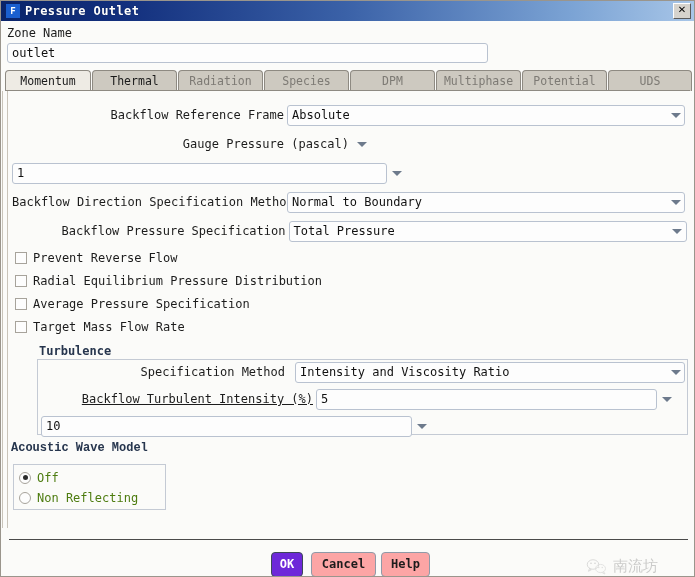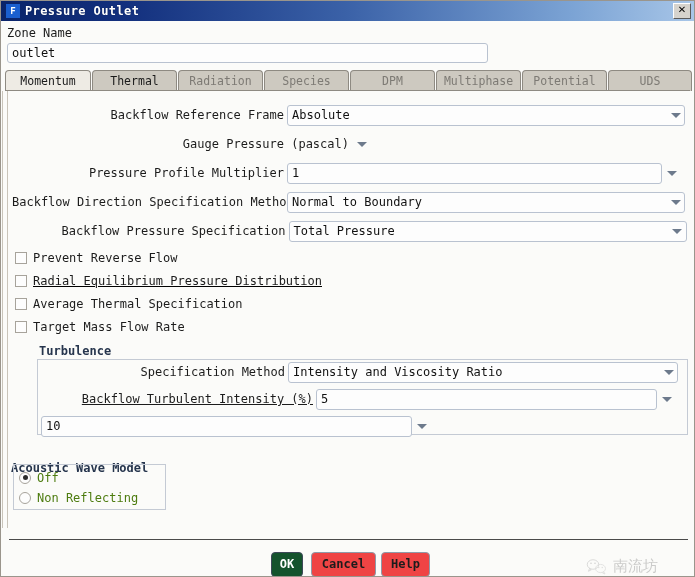--- a/index.html
+++ b/index.html
@@ -324,26 +324,26 @@
     font-family: "DejaVu Sans Mono", "Liberation Mono", monospace;
     font-size: 12px;
     font-weight: bold;
     border-radius: 4px;
     cursor: pointer;
     line-height: 23px;
     text-align: center;
     padding: 0;
   }
   .btn-ok {
-    background: #14532d;
+    background: #6d28d9;
     color: #ffffff;
     border: 1px solid #3d4858;
   }
   .btn-plain {
-    background: #ef4444;
+    background: #fca5a5;
     color: #1c1c1c;
     border: 1px solid #8f9aa8;
   }
 
   
   .watermark {
     position: absolute;
     left: 585px; top: 536px;
     display: flex;
     align-items: center;
@@ -395,21 +395,20 @@
         <div class="arrow"><i></i></div>
       </div>
     </div>
 
     <div class="row" style="left:11px; top:112px; width:676px;">
       <div class="fld-label" style="width:337px;">Gauge Pressure (pascal)</div>
       <div class="arrow-out"><i></i></div>
     </div>
 
     <div class="row" style="left:11px; top:141px; width:676px;">
-      <div class="fld-label" style="width:272px;">Pressure Profile Multiplier</div>
       <input class="txtbox" style="width: 375px;" type="text" value="1">
       <div class="arrow-out"><i></i></div>
     </div>
 
     <div class="row" style="left:11px; top:170px; width:676px;">
       <div class="fld-label" style="width:272px;">Backflow Direction Specification Method</div>
       <div class="combo" style="width:398px;">
         <div class="combo-text">Normal to Boundary</div>
         <div class="arrow"><i></i></div>
       </div>
@@ -420,56 +419,56 @@
       <div class="combo" style="width:398px;">
         <div class="combo-text">Total Pressure</div>
         <div class="arrow"><i></i></div>
       </div>
     </div>
 
     <div class="chk-row" style="left:14px; top:228px;">
       <span class="chk-box"></span>
       <span class="chk-label">Prevent Reverse Flow</span>
     </div>
-    <div class="chk-row" style="left:14px; top:251px;text-decoration:underline;">
+    <div class="chk-row" style="left:14px; top:251px;">
       <span class="chk-box"></span>
       <span class="chk-label">Radial Equilibrium Pressure Distribution</span>
     </div>
     <div class="chk-row" style="left:14px; top:274px;">
       <span class="chk-box"></span>
-      <span class="chk-label">Average Thermal Specification</span>
+      <span class="chk-label">Average Pressure Specification</span>
     </div>
     <div class="chk-row" style="left:14px; top:297px;">
       <span class="chk-box"></span>
       <span class="chk-label">Target Mass Flow Rate</span>
     </div>
 
     <div class="grp-title" style="left:38px; top:323px;">Turbulence</div>
     <div class="grp-frame" style="left:36px; top:338px; width:651px; height:76px;"></div>
 
-    <div class="row" style="left:40px; top:340px; width:644px;">
+    <div class="row" style="left:40px; top:340px; width:644px;justify-content:space-between;">
       <div class="fld-label" style="width:244px;">Specification Method</div>
       <div class="combo" style="width:390px;">
         <div class="combo-text">Intensity and Viscosity Ratio</div>
         <div class="arrow"><i></i></div>
       </div>
     </div>
 
     <div class="row" style="left:40px; top:367px; width:644px;">
       <div class="fld-label" style="width:272px;text-decoration:underline;">Backflow Turbulent Intensity (%)</div>
       <input class="txtbox" style="width: 341px;" type="text" value="5">
       <div class="arrow-out"><i></i></div>
     </div>
 
     <div class="row" style="left:40px; top:394px; width:644px;">
       <input class="txtbox" style="width: 371px;" type="text" value="10">
       <div class="arrow-out"><i></i></div>
     </div>
 
-    <div class="grp-title" style="left:10px; top:440px;">Acoustic Wave Model</div>
+    <div class="grp-title" style="left:10px; top:420px;font-family:Liberation Mono, monospace;">Acoustic Wave Model</div>
     <div class="grp-frame" style="left:12px; top:443px; width:153px; height:46px;"></div>
 
     <div class="rad-row" style="left:18px; top:448px;">
       <span class="rad-mark on"></span>
       <span class="rad-label">Off</span>
     </div>
     <div class="rad-row" style="left:18px; top:468px;">
       <span class="rad-mark"></span>
       <span class="rad-label">Non Reflecting</span>
     </div>

